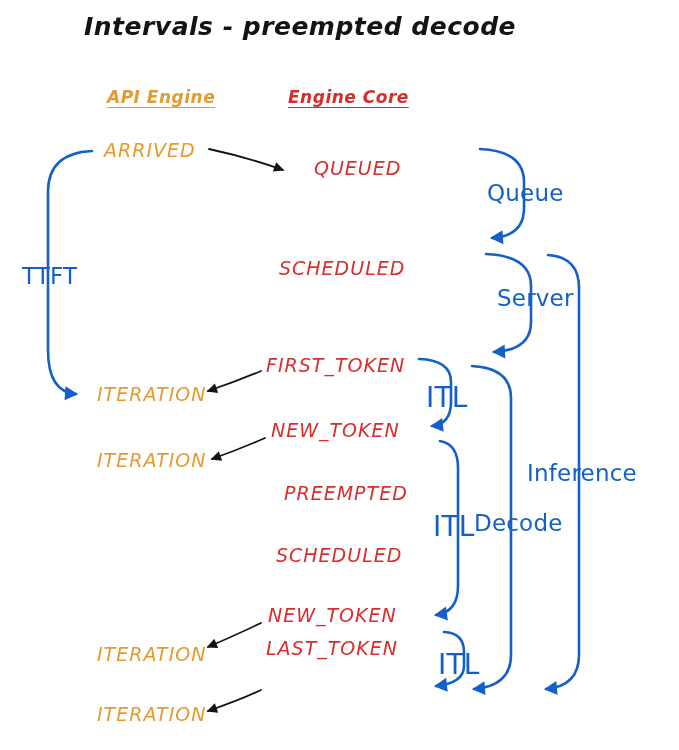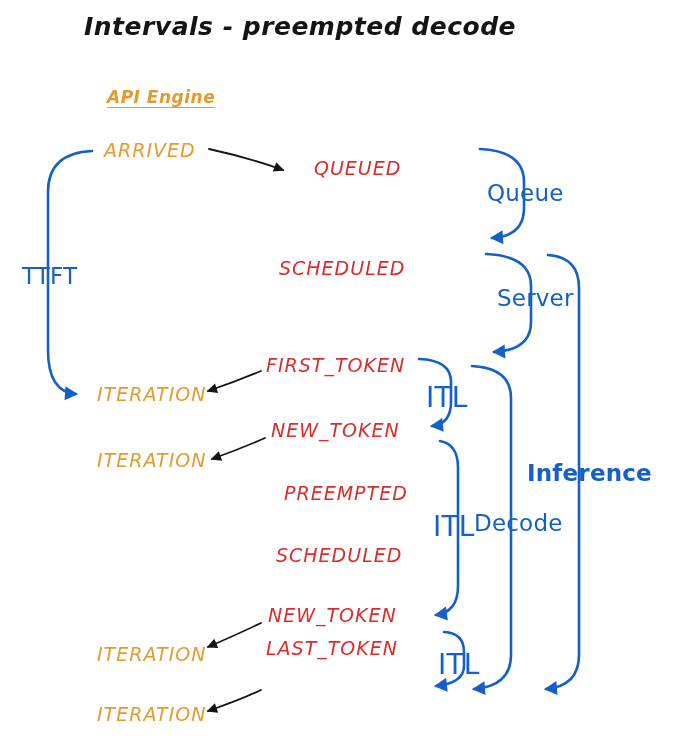--- a/index.html
+++ b/index.html
@@ -74,38 +74,39 @@
     <path class="black" d="M 209 149 Q 250 158 283 170" marker-end="url(#mk)"></path>
     <path class="black" d="M 261 371 Q 235 382 208 391" marker-end="url(#mk)"></path>
     <path class="black" d="M 265 438 Q 240 449 212 459" marker-end="url(#mk)"></path>
     <path class="black" d="M 261 623 Q 238 634 208 647" marker-end="url(#mk)"></path>
     <path class="black" d="M 261 690 Q 240 700 208 711" marker-end="url(#mk)"></path>
   </svg>
 
   <div class="abs title" style="left:84px;top:12px;">Intervals - preempted decode</div>
 
   <div class="abs col-header col-api" style="left:107px;top:87px;">API Engine</div>
+  <div class="abs col-header col-engine" style="left:288px;top:87px;">Engine Core</div>
 
   <div class="abs event api" style="left:104px;top:139px;">ARRIVED</div>
   <div class="abs event api" style="left:97px;top:383px;">ITERATION</div>
   <div class="abs event api" style="left:97px;top:449px;">ITERATION</div>
   <div class="abs event api" style="left:97px;top:643px;">ITERATION</div>
   <div class="abs event api" style="left:97px;top:703px;">ITERATION</div>
 
   <div class="abs event engine" style="left:294px;top:157px;margin-left:20px;">QUEUED</div>
   <div class="abs event engine" style="left:279px;top:257px;">SCHEDULED</div>
   <div class="abs event engine" style="left:266px;top:354px;">FIRST_TOKEN</div>
   <div class="abs event engine" style="left:271px;top:419px;">NEW_TOKEN</div>
   <div class="abs event engine" style="left:284px;top:482px;">PREEMPTED</div>
   <div class="abs event engine" style="left:276px;top:544px;">SCHEDULED</div>
   <div class="abs event engine" style="left:268px;top:604px;">NEW_TOKEN</div>
   <div class="abs event engine" style="left:266px;top:637px;">LAST_TOKEN</div>
 
   <div class="abs interval" style="left:22px;top:263px;">TTFT</div>
   <div class="abs interval" style="left:487px;top:180px;">Queue</div>
   <div class="abs interval" style="left:497px;top:285px;">Server</div>
   <div class="abs interval small" style="left:426px;top:381px;">ITL</div>
-  <div class="abs interval" style="left:527px;top:460px;font-weight:bold;">Inference</div>
+  <div class="abs interval" style="left:527px;top:460px;">Inference</div>
   <div class="abs interval small" style="left:433px;top:510px;">ITL</div>
   <div class="abs interval" style="left:474px;top:510px;">Decode</div>
   <div class="abs interval small" style="left:438px;top:648px;">ITL</div>
 
 </div>
 
 </body></html>

